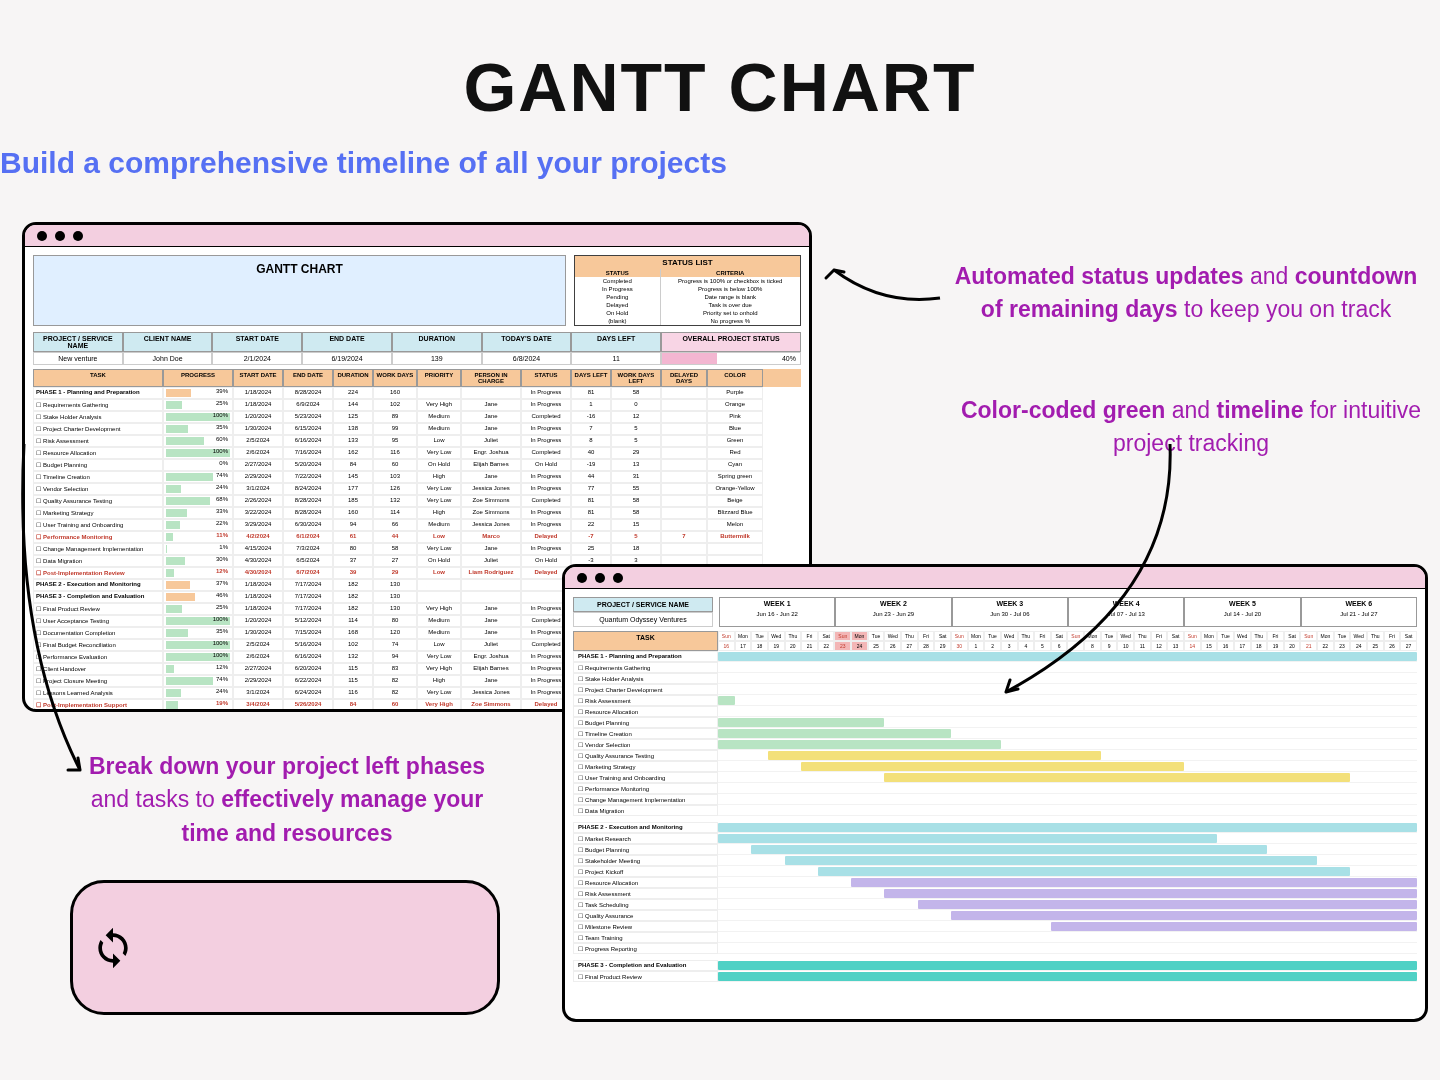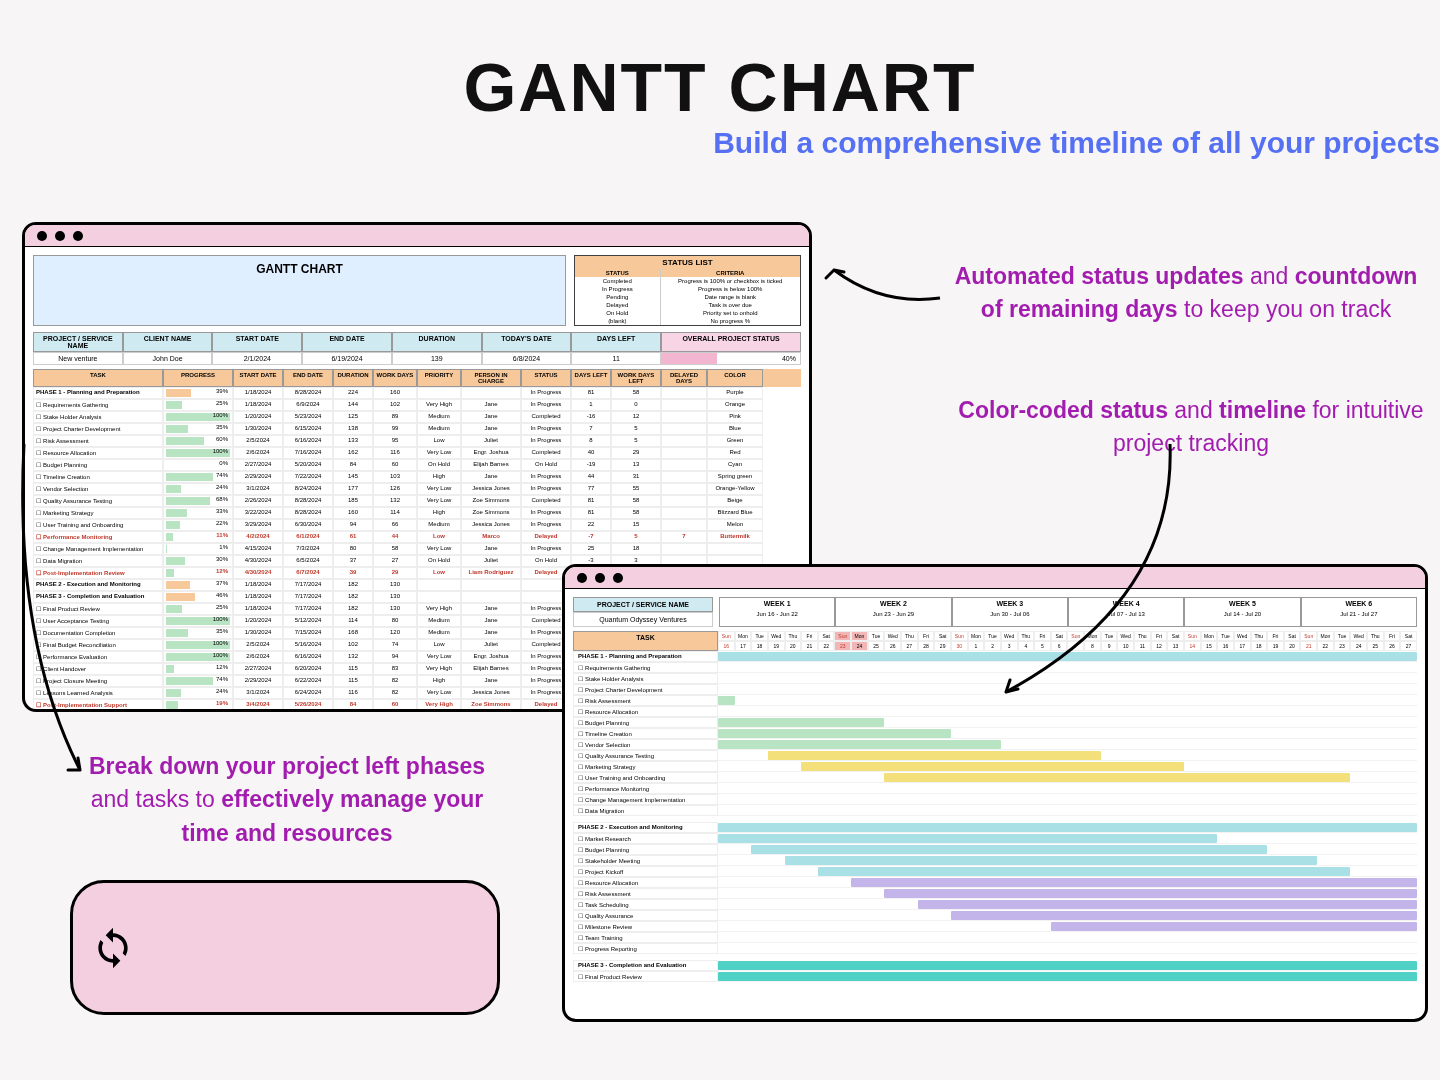--- a/index.html
+++ b/index.html
@@ -1,18 +1,18 @@
 <!DOCTYPE html>
 <html><head>
 <meta charset="utf-8">
 <style>
 *{margin:0;padding:0;box-sizing:border-box}
 body{font-family:Arial,Helvetica,sans-serif;background:#f7f5f5;width:1440px;height:1080px;position:relative;overflow:hidden}
 .title{font-size:68px;font-weight:900;text-align:center;letter-spacing:2px;margin-top:48px;color:#111}
-.subtitle{font-size:30px;font-weight:700;text-align:right;color:#5670f3;}
+.subtitle{font-size:30px;font-weight:700;text-align:left;color:#5670f3;margin-top:20px}
 .window{position:absolute;border:3px solid #000;border-radius:14px;background:#fff;overflow:hidden}
 .titlebar{height:22px;background:#f3cfe0;display:flex;align-items:center;padding-left:12px;gap:8px;border-bottom:1px solid #000}
 .dot{width:10px;height:10px;border-radius:50%;background:#000}
 .w1{left:22px;top:222px;width:790px;height:490px}
 .w1 .body{padding:8px;font-size:7px}
 .section-hdr{background:#e0efff;border:1px solid #999;text-align:center;font-weight:700;padding:6px;font-size:12px}
 .status-box{border:1px solid #404040}
 .status-hdr{background:#f7c89a;text-align:center;font-weight:700;padding:2px;font-size:8px}
 .status-row{display:flex;font-size:6px}
 .status-row>div:first-child{width:38%;text-align:center;padding:1px;border-right:1px solid #ccc}
@@ -1015,21 +1015,21 @@
           </div>
         </div>
       </div>
   </div>
 </div>
 
 <div class="callout c-r1">
   <b>Automated status updates</b><span> and </span><b>countdown of remaining days</b><span> to keep you on track</span>
 </div>
 <div class="callout c-r2">
-  <b>Color-coded status</b><span> and </span><b>timeline</b><span> for intuitive project tracking</span>
+  <b>Color-coded green</b><span> and </span><b>timeline</b><span> for intuitive project tracking</span>
 </div>
 <div class="callout c-l1">
   <b>Break down your project left phases</b><span> and tasks to </span><b>effectively manage your time and resources</b>
 </div>
 <div class="pill">
   <svg class="sync-icon" viewBox="0 0 24 24">
     <path d="M12 4V1L8 5l4 4V6c3.3 0 6 2.7 6 6 0 1-.3 2-.7 2.8l1.5 1.5C19.5 15 20 13.6 20 12c0-4.4-3.6-8-8-8zm0 14c-3.3 0-6-2.7-6-6 0-1 .3-2 .7-2.8L5.2 7.7C4.5 9 4 10.4 4 12c0 4.4 3.6 8 8 8v3l4-4-4-4v3z" fill="#000"></path>
   </svg>
 </div>
 

